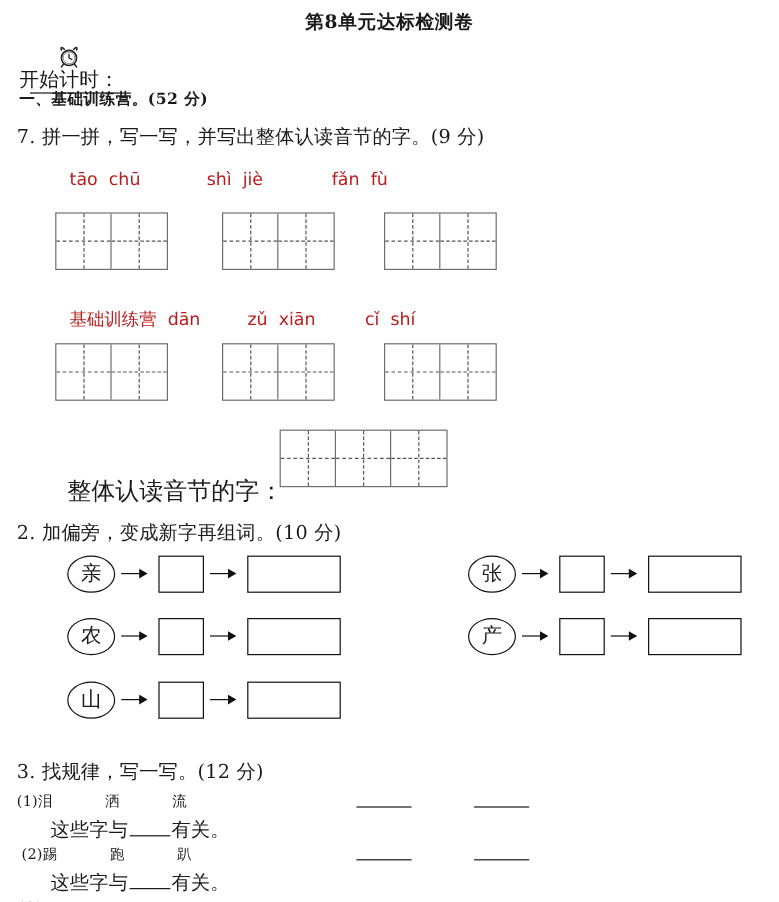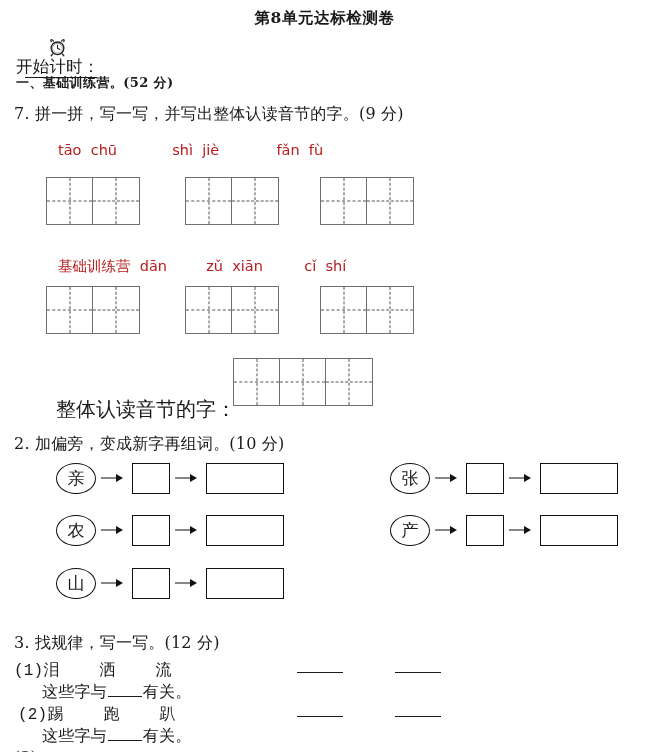--- a/index.html
+++ b/index.html
@@ -215,24 +215,23 @@
 
   #rad-1 { left: 56px; top: 461px; }
   #rad-2 { left: 390px; top: 461px; }
   #rad-3 { left: 56px; top: 513px; }
   #rad-4 { left: 390px; top: 513px; }
   #rad-5 { left: 56px; top: 566px; }
 
   
   .pattern-chars {
     position: absolute;
-    font-size: 16px;
+    font-size: 12px;
     white-space: nowrap;
     letter-spacing: 0.2px;
-    font-family: Liberation Mono, monospace;
   }
   .pattern-chars .idx { display: inline-block; }
   .pattern-chars .ch {
     display: inline-block;
     width: 56px;
   }
   .pattern-note {
     position: absolute;
     font-size: 16px;
     white-space: nowrap;

